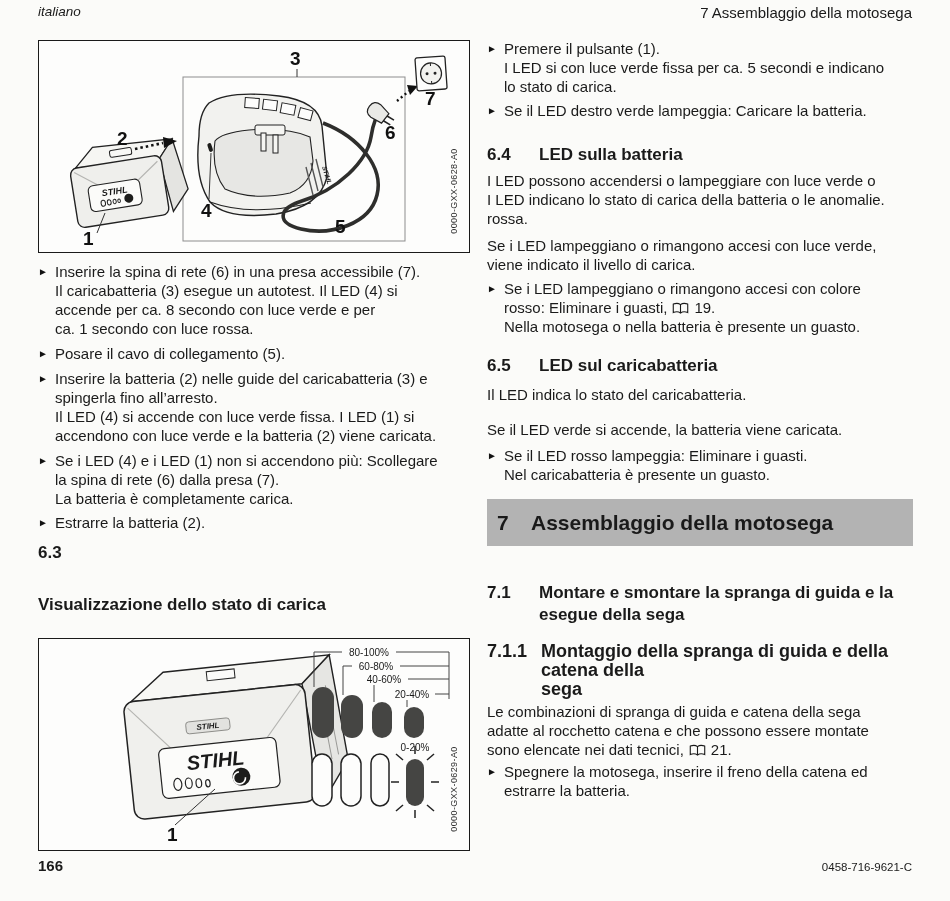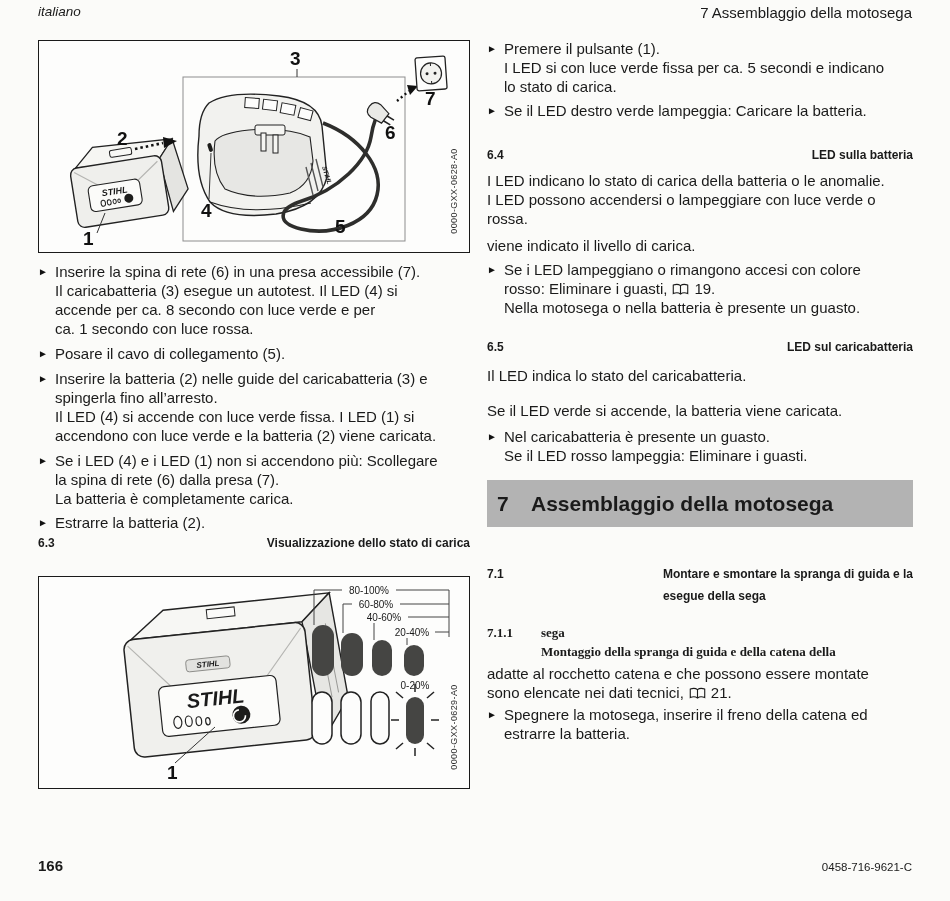--- a/index.html
+++ b/index.html
@@ -19,42 +19,42 @@
   .col-right{left:487px;width:426px;padding-top:38px;}
 
   .figure{width:432px;height:213px;border:1.6px solid #1a1a1a;background:#fdfdfc;box-sizing:border-box;position:relative;}
   .fig2{margin-top:22px;}
 
   .t-line{font-size:15px;line-height:19px;height:19px;white-space:nowrap;}
   .bullet{display:flex;}
   .bullet .mark{flex:0 0 17px;font-size:10px;line-height:19px;color:#111;}
   .bullet .btxt{flex:1;}
 
-  .h2{font-size:12px;font-weight:bold;display:flex;justify-content:space-between;}
+  .h2{font-size:17px;font-weight:bold;display:flex;}
   .h2 .num{flex:0 0 52px;line-height:22px;}
   .h2 .ttl{line-height:22px;}
-  .h3{font-size:13px;font-weight:bold;display:flex;font-family:Liberation Serif, serif;}
+  .h3{font-size:18px;font-weight:bold;display:flex;}
   .h3 .num{flex:0 0 54px;line-height:19px;}
   .h3 .ttl{line-height:19px;}
 
   .chapter{background:#b3b3b3;height:47px;display:flex;align-items:center;font-size:21px;font-weight:bold;}
   .chapter .num{flex:0 0 34px;padding-left:10px;}
 
   .book{display:inline-block;vertical-align:-2px;margin:0 5px 0 5px;}
 
   svg text{font-family:"Liberation Sans","DejaVu Sans",sans-serif;}
   .figlabel{font-size:19px;font-weight:bold;fill:#111;}
   .vcap{font-size:9px;fill:#2b2b2b;letter-spacing:0.4px;}
   .pct{font-size:10px;fill:#1a1a1a;}
   .stihl{font-weight:bold;font-style:italic;fill:#1a1a1a;}
 
   
   .lb1{margin-top:9px;} .lb2{margin-top:6px;} .lb3{margin-top:6px;}
   .lb4{margin-top:6px;} .lb5{margin-top:5px;}
-  .lh63{margin-top:0;}
+  .lh63{margin-top:10px;flex-direction:column;}
   
   .rb1{margin-top:1px;} .rb2{margin-top:5px;}
   .rh64{margin-top:24px;} .rp1{margin-top:5px;} .rp2{margin-top:8px;}
   .rb3{margin-top:5px;} .rh65{margin-top:19px;} .rp3{margin-top:8px;}
   .rp4{margin-top:16px;} .rb4{margin-top:7px;} .rch{margin-top:15px;}
   .rh71{margin-top:36px;} .rh711{margin-top:16px;} .rp5{margin-top:3px;}
   .rb5{margin-top:3px;}
 </style>
 </head>
 <body>
@@ -270,25 +270,26 @@
         <div class="t-line">Se il LED destro verde lampeggia: Caricare la batteria.</div>
       </div>
   </div>
 
   <div class="h2 rh64">
     <span class="num">6.4</span>
     <span class="ttl">LED sulla batteria</span>
   </div>
 
   <div class="rp1">
+    <div class="t-line">I LED possono accendersi o lampeggiare con luce verde o</div>
     <div class="t-line">I LED indicano lo stato di carica della batteria o le anomalie.</div>
-    <div class="t-line">I LED possono accendersi o lampeggiare con luce verde o</div>
     <div class="t-line">rossa.</div>
   </div>
   <div class="rp2">
+    <div class="t-line">Se i LED lampeggiano o rimangono accesi con luce verde,</div>
     <div class="t-line">viene indicato il livello di carica.</div>
   </div>
 
   <div class="bullet rb3">
     <span class="mark">►</span>
     <div class="btxt">
       <div class="t-line">Se i LED lampeggiano o rimangono accesi con colore</div>
       <div class="t-line">
         <span>rosso: Eliminare i guasti,</span><svg class="book" width="17" height="13" viewBox="0 0 20 14">
             <path d="M10,2.5 C8,0.8 4,0.8 1.5,1.8 L1.5,11.8 C4,10.8 8,10.8 10,12.4 C12,10.8 16,10.8 18.5,11.8 L18.5,1.8 C16,0.8 12,0.8 10,2.5 Z M10,2.5 L10,12.4" fill="none" stroke="#1a1a1a" stroke-width="1.3"></path>
@@ -306,47 +307,48 @@
   <div class="rp3">
       <div class="t-line">Il LED indica lo stato del caricabatteria.</div>
     </div>
   <div class="rp4">
       <div class="t-line">Se il LED verde si accende, la batteria viene caricata.</div>
     </div>
 
   <div class="bullet rb4">
     <span class="mark">►</span>
     <div class="btxt">
+      <div class="t-line">Se il LED rosso lampeggia: Eliminare i guasti.</div>
       <div class="t-line">Nel caricabatteria è presente un guasto.</div>
-      <div class="t-line">Se il LED rosso lampeggia: Eliminare i guasti.</div>
     </div>
   </div>
 
   <div class="chapter rch">
     <span class="num">7</span>
     <span class="ttl">Assemblaggio della motosega</span>
   </div>
 
   <div class="h2 rh71">
     <span class="num">7.1</span>
     <span class="ttl">
       <div>Montare e smontare la spranga di guida e la</div>
       <div>esegue della sega</div>
     </span>
   </div>
 
   <div class="h3 rh711">
     <span class="num">7.1.1</span>
     <span class="ttl">
+      <div>Montaggio della spranga di guida e della catena della</div>
       <div>sega</div>
-      <div>Montaggio della spranga di guida e della catena della</div>
     </span>
   </div>
 
   <div class="rp5">
+    <div class="t-line">Le combinazioni di spranga di guida e catena della sega</div>
     <div class="t-line">adatte al rocchetto catena e che possono essere montate</div>
     <div class="t-line">
       <span>sono elencate nei dati tecnici,</span><svg class="book" width="17" height="13" viewBox="0 0 20 14">
           <path d="M10,2.5 C8,0.8 4,0.8 1.5,1.8 L1.5,11.8 C4,10.8 8,10.8 10,12.4 C12,10.8 16,10.8 18.5,11.8 L18.5,1.8 C16,0.8 12,0.8 10,2.5 Z M10,2.5 L10,12.4" fill="none" stroke="#1a1a1a" stroke-width="1.3"></path>
         </svg><span>21.</span>
     </div>
   </div>
 
   <div class="bullet rb5">
     <span class="mark">►</span>

